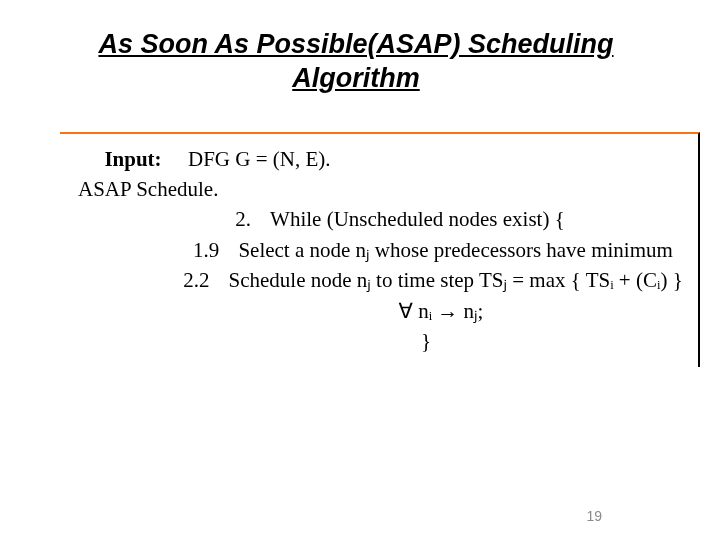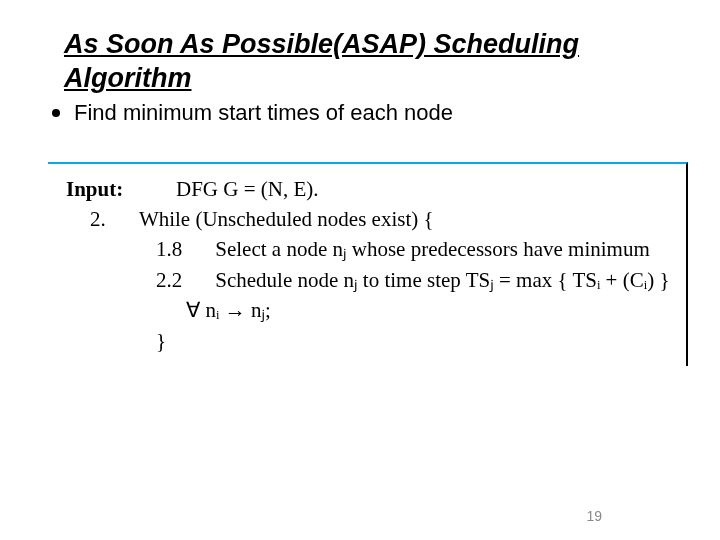--- a/index.html
+++ b/index.html
@@ -10,21 +10,22 @@
     background: #ffffff;
     font-family: Arial, Helvetica, sans-serif;
     color: #000;
     overflow: hidden;
   }
   .slide {
     position: relative;
     width: 624px;
     height: 540px;
     box-sizing: border-box;
-    padding: 28px 40px 0 24px;
+    padding: 28px 40px 0 36px;
+    text-align: center;
   }
   .title {
     font-family: Arial, Helvetica, sans-serif;
     font-weight: 700;
     font-style: italic;
     font-size: 27px;
     line-height: 1.25;
     margin: 0 0 0 40px;
     text-decoration: underline;
     text-underline-offset: 2px;
@@ -43,21 +44,21 @@
     margin-right: 14px;
     flex: 0 0 auto;
   }
   .bullet-text {
     font-family: "Comic Sans MS", "Comic Sans", cursive, Arial, sans-serif;
     font-size: 22px;
   }
   .algo-box {
     margin: 36px 0 0 24px;
     width: 640px;
-    border-top: 2px solid #0ea5e9;
+    border-top: 2px solid #f97316;
     border-right: 2px solid #000;
     padding: 10px 14px 10px 18px;
     font-family: "Times New Roman", Times, serif;
     font-size: 21px;
     line-height: 1.45;
     box-sizing: border-box;
   }
   .row { display: flex; }
   .lbl { font-weight: 700; width: 110px; flex: 0 0 auto; }
   .ind1 { padding-left: 24px; }
@@ -74,38 +75,35 @@
     font-family: Liberation Sans, sans-serif;
   }
 </style>
 </head>
 <body>
 
 <div class="slide">
 
   <h1 class="title">As Soon As Possible(ASAP) Scheduling Algorithm</h1>
 
-  <div class="bullet-row">
-    <span class="bullet-dot"></span>
-    <span class="bullet-text">Find minimum start times of each node</span>
-  </div>
 
   <div class="algo-box">
     <div class="row">
       <span class="lbl">Input:</span>
       <span>DFG  G = (N, E).</span>
     </div>
     <div class="row">
+      <span>ASAP Schedule.</span>
     </div>
     <div class="ind1">
       <span class="stepnum">2.</span>
       <span>While    (Unscheduled nodes exist) {</span>
     </div>
     <div class="ind2">
-      <span class="stepnum2">1.8</span>
+      <span class="stepnum2">1.9</span>
       <span>Select a node nⱼ whose predecessors have minimum</span>
     </div>
     <div class="ind2">
       <span class="stepnum2">2.2</span>
       <span>Schedule node nⱼ to time step TSⱼ  =  max { TSᵢ  +  (Cᵢ) }</span>
     </div>
     <div class="ind3">
       <span>∀  nᵢ → nⱼ;</span>
     </div>
     <div class="ind2">

